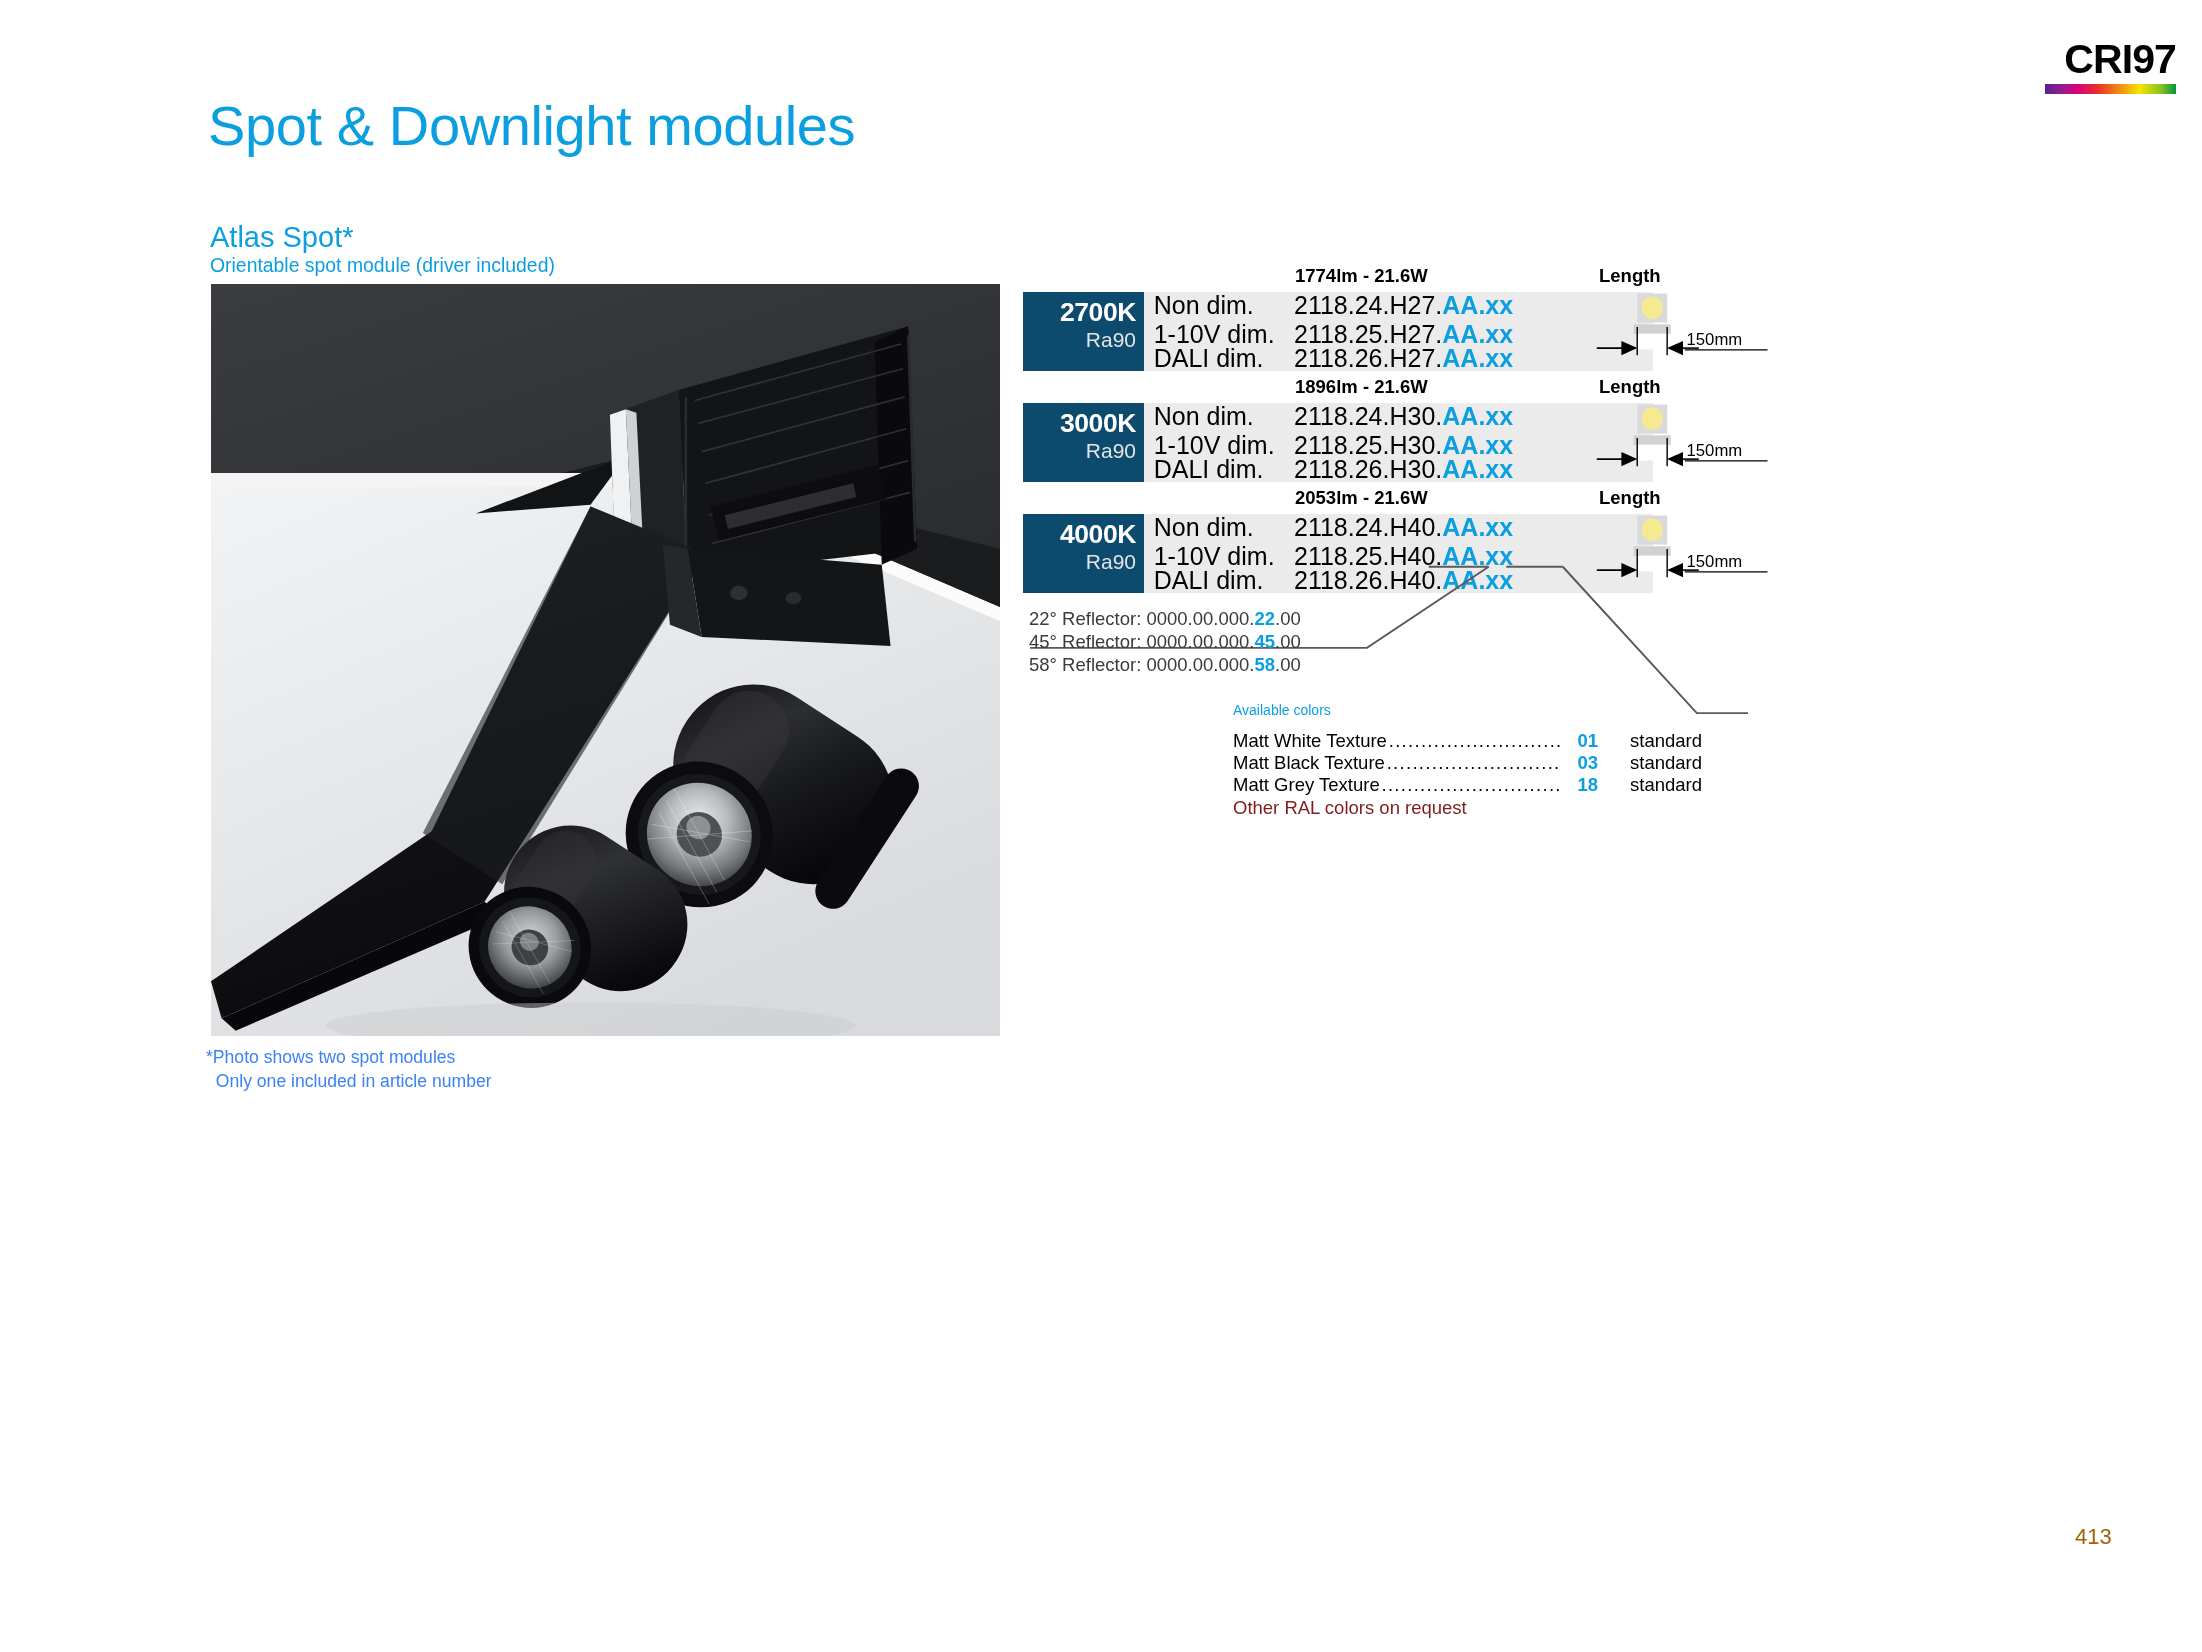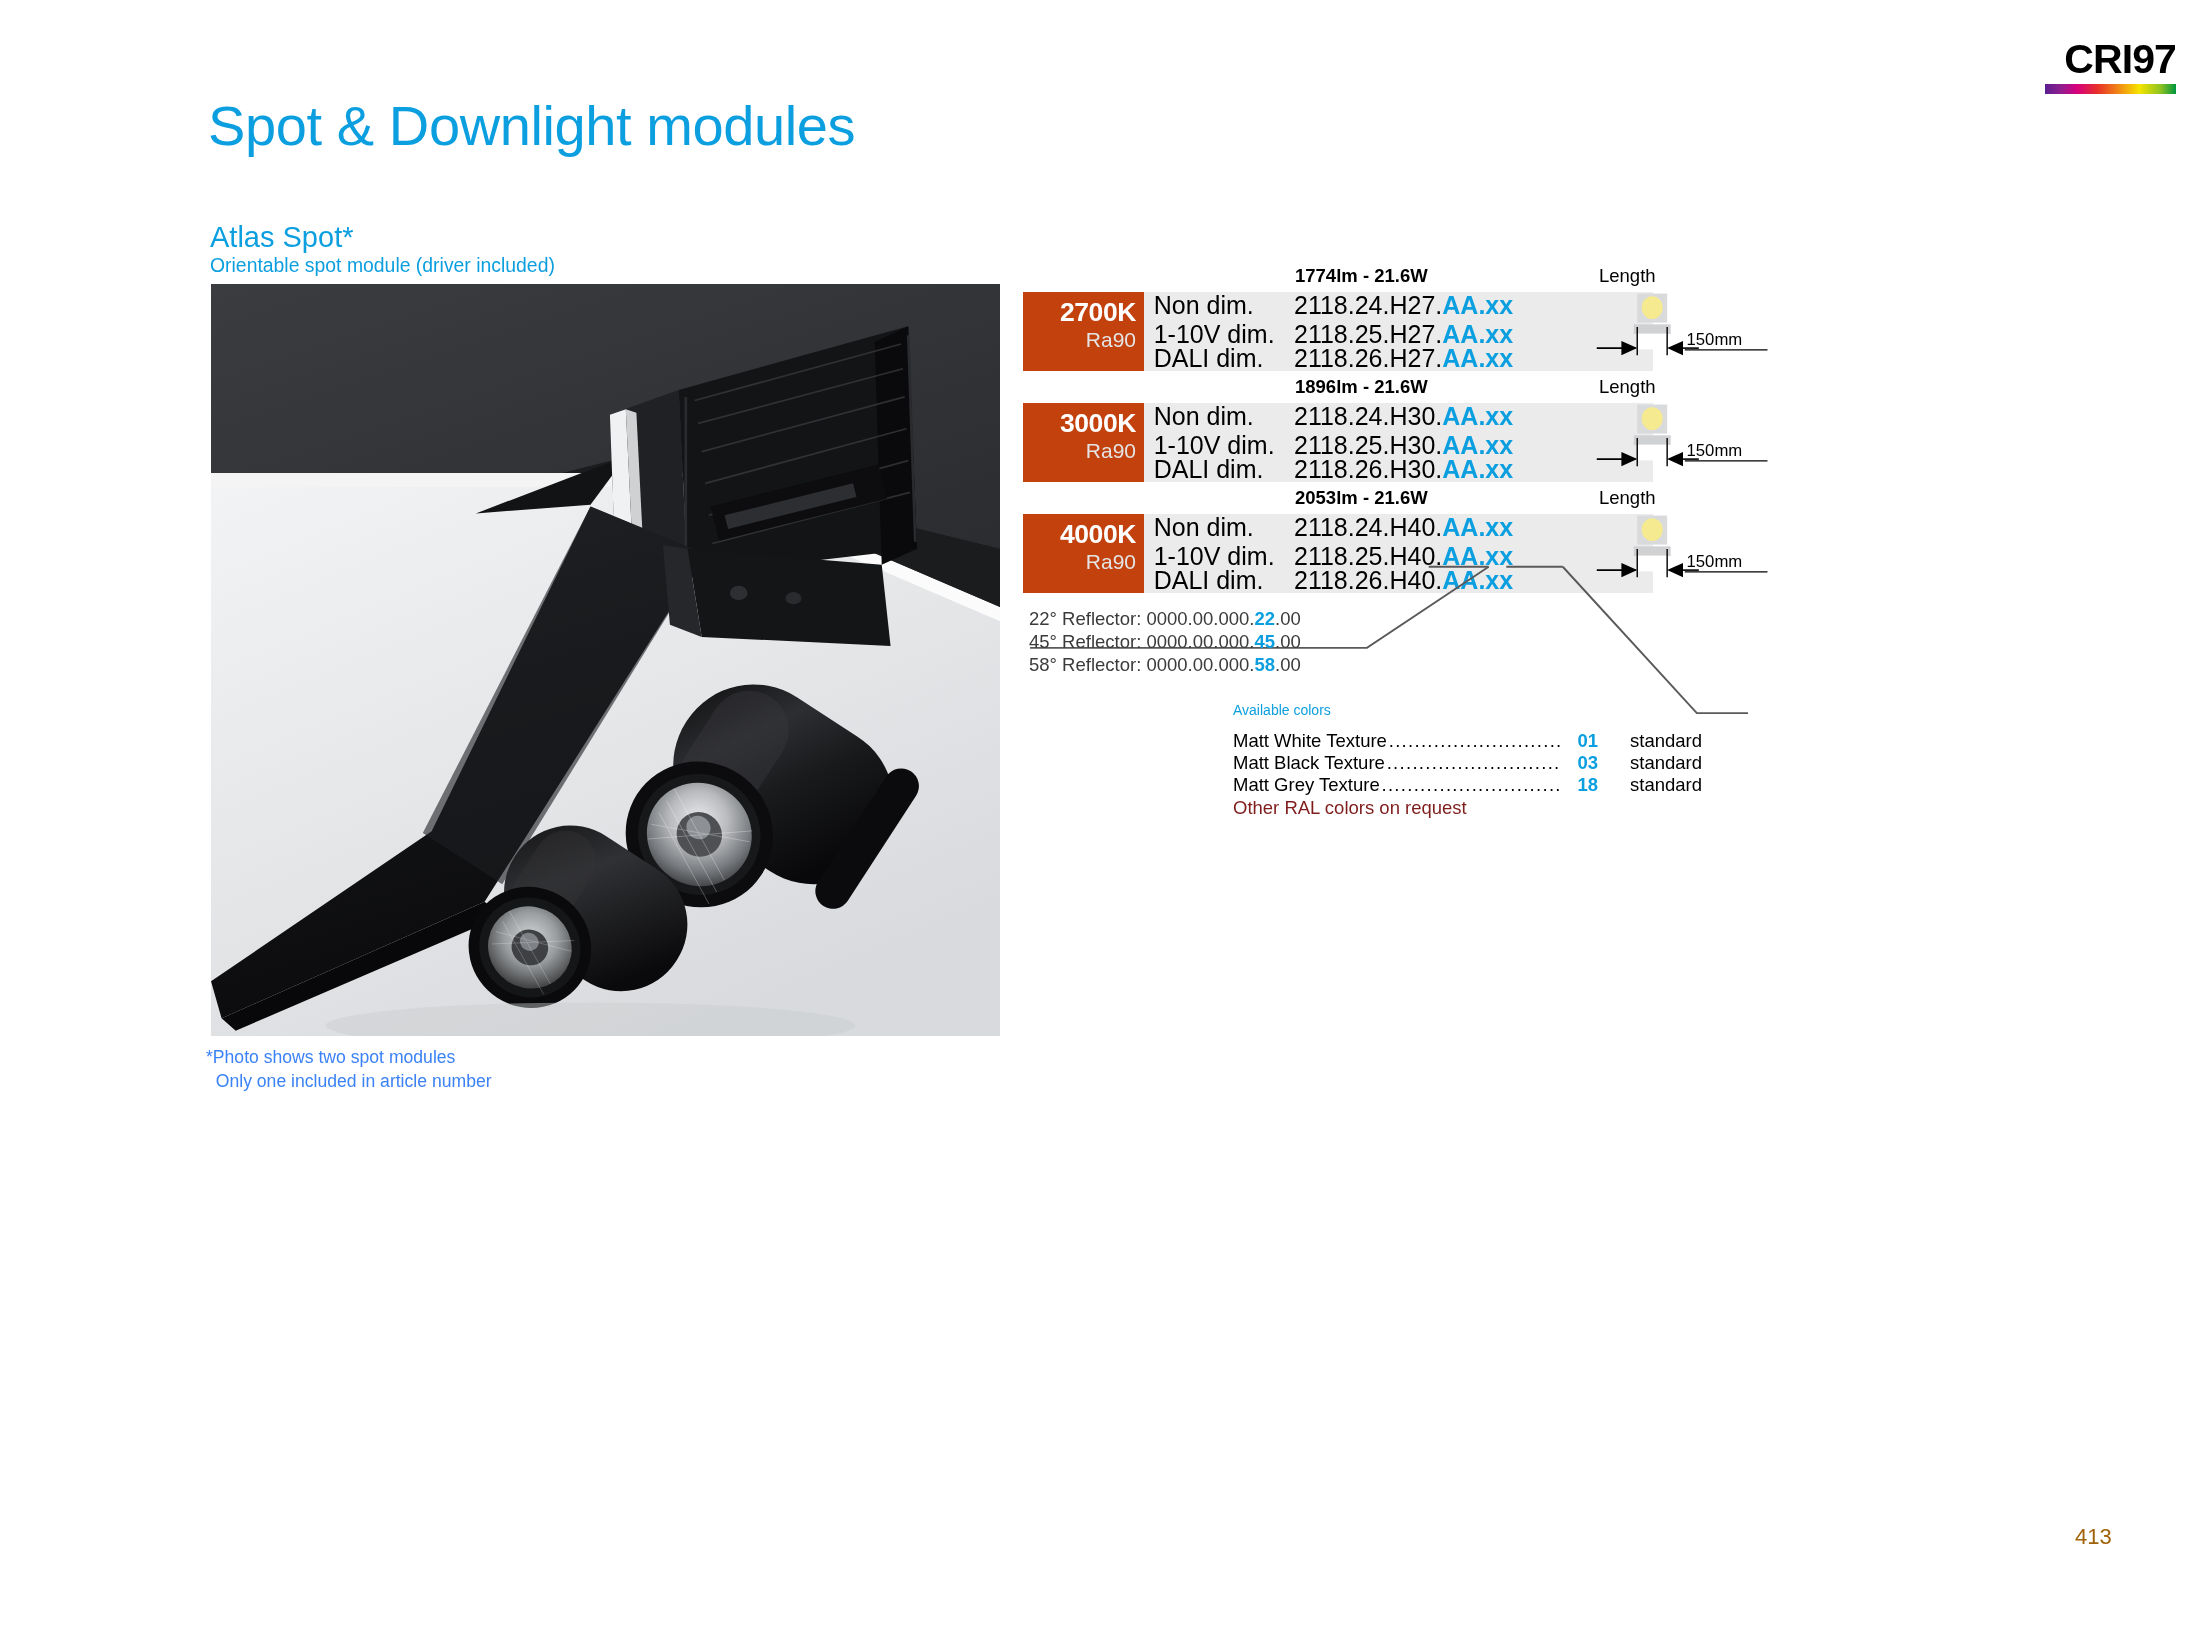--- a/index.html
+++ b/index.html
@@ -109,36 +109,36 @@
     font-size: 18.5px;
     font-weight: bold;
     color: #000;
     white-space: nowrap;
   }
   .spec-length-label {
     position: absolute;
     left: 576px;
     top: 0;
     font-size: 18.5px;
-    font-weight: normal;
+    font-weight: bold;
     color: #000;
     white-space: nowrap;
   }
 
   .spec-body {
     position: relative;
     height: 79px;
   }
   .cct-box {
     position: absolute;
     left: 0;
     top: 0;
     width: 121px;
     height: 79px;
-    background: #c2410c;
+    background: #0c4a6e;
     box-sizing: border-box;
     padding: 5.3px 8px 0 0;
     text-align: right;
   }
   .cct-value {
     display: block;
     color: #ffffff;
     font-size: 26.5px;
     font-weight: bold;
     line-height: 30px;

